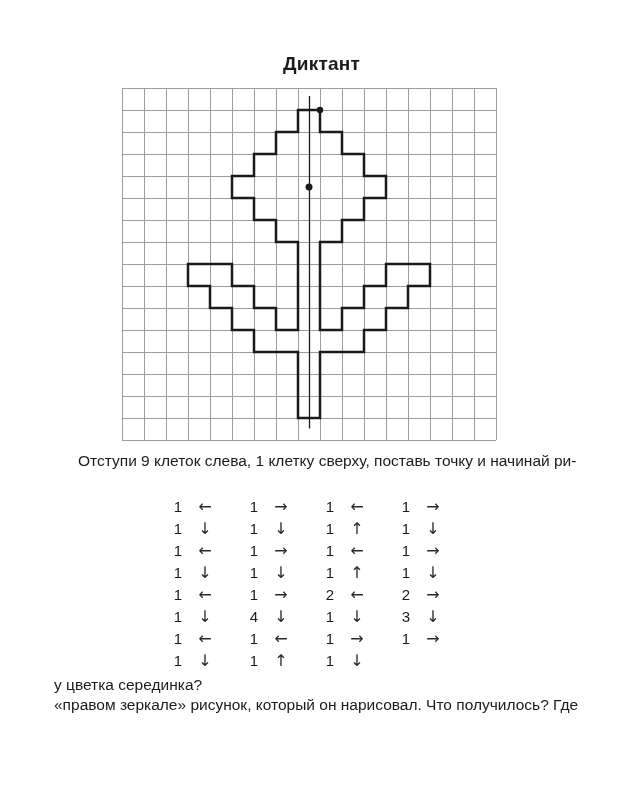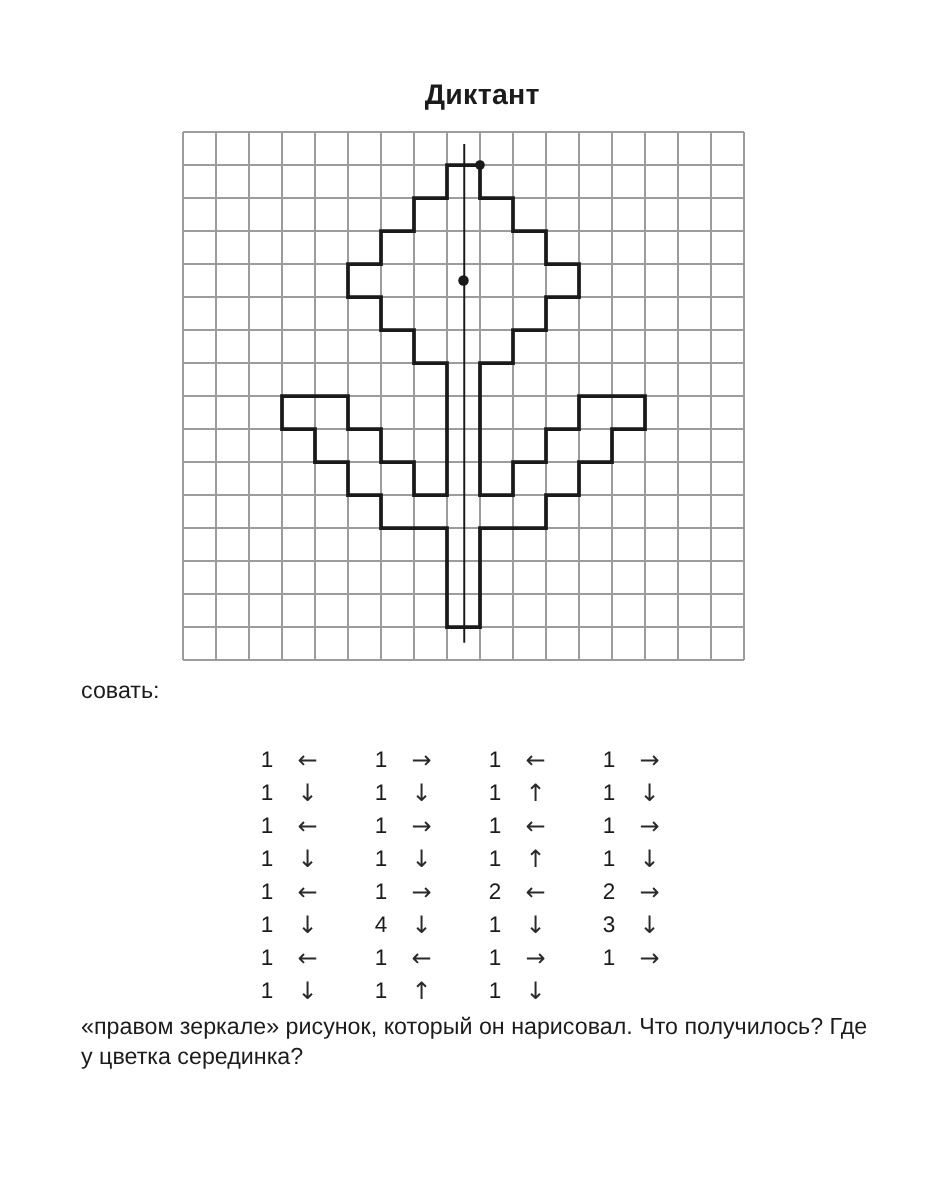--- a/index.html
+++ b/index.html
@@ -69,21 +69,21 @@
           <line x1="0" y1="352" x2="374" y2="352"></line>
         </g>
         <line x1="187.5" y1="7.92" x2="187.5" y2="340.56" stroke="#1a1a1a" stroke-width="1.3"></line>
         <path d="M176 22 L198 22 L198 44 L220 44 L220 66 L242 66 L242 88 L264 88 L264 110 L242 110 L242 132 L220 132 L220 154 L198 154 L198 242 L220 242 L220 220 L242 220 L242 198 L264 198 L264 176 L308 176 L308 198 L286 198 L286 220 L264 220 L264 242 L242 242 L242 264 L198 264 L198 330 L176 330 L176 264 L132 264 L132 242 L110 242 L110 220 L88 220 L88 198 L66 198 L66 176 L110 176 L110 198 L132 198 L132 220 L154 220 L154 242 L176 242 L176 154 L154 154 L154 132 L132 132 L132 110 L110 110 L110 88 L132 88 L132 66 L154 66 L154 44 L176 44 Z" fill="none" stroke="#1a1a1a" stroke-width="2.5" stroke-linejoin="miter"></path>
         <circle cx="198" cy="22" r="3.2" fill="#1a1a1a"></circle>
         <circle cx="187" cy="99" r="3.5" fill="#1a1a1a"></circle>
       </svg>
   </div>
 
   <div class="intro">
-    <div>совать:</div>
+    <div class="intro-line1">Отступи 9 клеток слева, 1 клетку сверху, поставь точку и начинай ри-</div>
   </div>
 
   <div class="dt" id="dictation-table">
       <div class="dt-row">
         <div class="dt-cell">
           <span class="dt-num">1</span>
           <span class="dt-arrow">←</span>
         </div>
         <div class="dt-cell">
           <span class="dt-num">1</span>
@@ -217,18 +217,18 @@
         </div>
         <div class="dt-cell">
           <span class="dt-num">1</span>
           <span class="dt-arrow">↓</span>
         </div>
         <div class="dt-cell"></div>
       </div>
     </div>
 
   <div class="outro">
+    <div>у цветка серединка?</div>
     <div>«правом зеркале» рисунок, который он нарисовал. Что получилось? Где</div>
-    <div>у цветка серединка?</div>
   </div>
 
 
 </div>
 
 </body></html>

